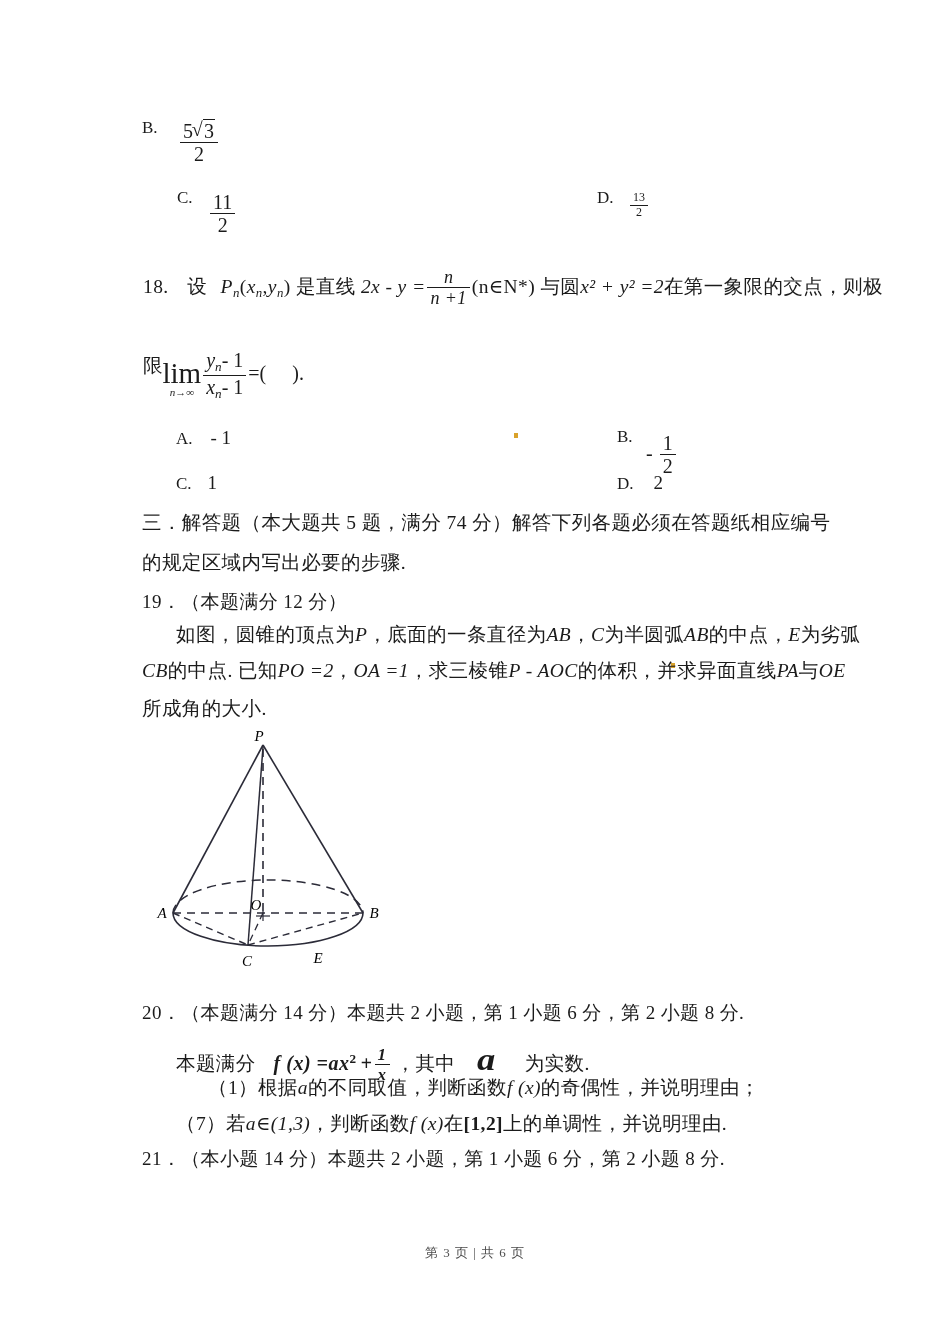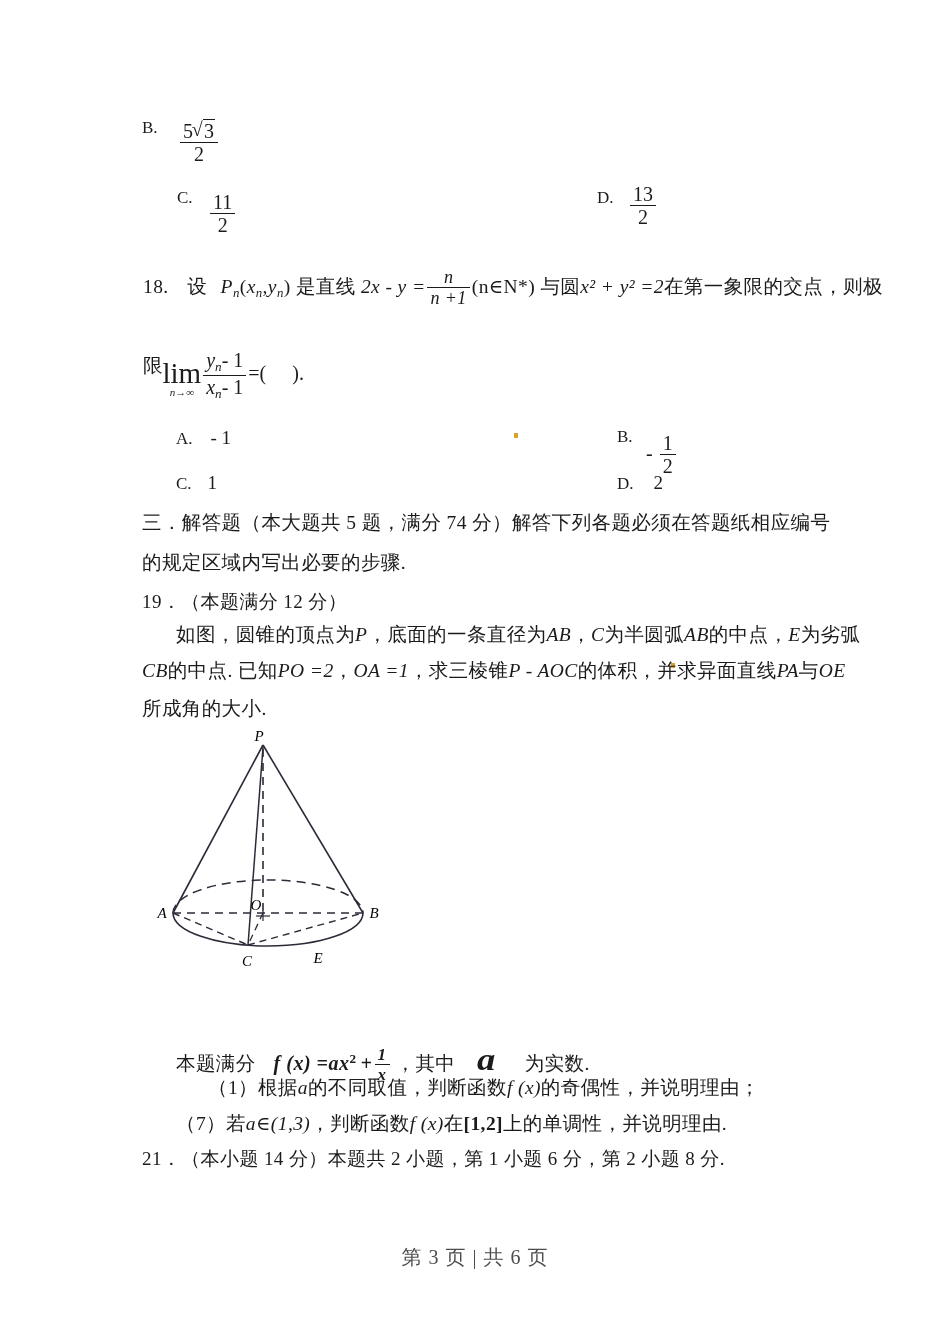--- a/index.html
+++ b/index.html
@@ -95,21 +95,21 @@
   
   .artifact {
     background: #d9a22b;
     width: 4px; height: 5px;
   }
 
   
   #footer {
     width: 100%;
     text-align: center;
-    font-size: 20px;
+    font-size: 13px;
     color: #4d4d4d;
     letter-spacing: 1px;
     font-family: "Liberation Serif", "DejaVu Serif", serif;
   }
 
   
   .fx-formula {
     font-family: "Liberation Serif", "DejaVu Serif", serif;
     font-style: italic;
     font-weight: bold;
@@ -157,21 +157,21 @@
   <div class="abs opt" style="left:208px; top:176px; font-size:20px;">
     <span class="frac">
       <span class="num">11</span>
       <span class="den">2</span>
     </span>
   </div>
 
   <div class="abs" style="left:597px; top:188px;">
     <span class="optlabel">D.</span>
   </div>
-  <div class="abs opt" style="left:628px; top:168px; font-size:20px;">
+  <div class="abs opt" style="left:628px; top:176px; font-size:12px;">
     <span class="frac">
       <span class="num">13</span>
       <span class="den">2</span>
     </span>
   </div>
 
   <div class="abs cn" style="left:143px; top:252px;">
     <span class="num-plain">18.</span>
     <span style="display:inline-block;width:8px;"></span>
     <span>设</span>
@@ -258,20 +258,21 @@
 
       <text x="119" y="16" class="fig-label" text-anchor="middle">P</text>
       <text x="22" y="193" class="fig-label" text-anchor="middle">A</text>
       <text x="234" y="193" class="fig-label" text-anchor="middle">B</text>
       <text x="116" y="185" class="fig-label" text-anchor="middle">O</text>
       <text x="107" y="241" class="fig-label" text-anchor="middle">C</text>
       <text x="178" y="238" class="fig-label" text-anchor="middle">E</text>
     </svg>
   </div>
 
+  <div class="abs cn cn-sm" style="left:142px; top:1000px;">20．（本题满分 14 分）本题共 2 小题，第 1 小题 6 分，第 2 小题 8 分.</div>
 
   <div class="abs" style="left:176px; top:1030px;">
     <span class="cn">本题满分</span>
     <span style="display:inline-block;width:10px;"></span>
     <span class="fx-formula"><span>f (x) =</span><span>ax</span><span class="sup">2</span><span style="display:inline-block;width:4px;"></span><span>+</span><span class="frac" style="font-size:17px;"><span class="num">1</span><span class="den">x</span></span></span>
     <span class="cn">，其中</span>
     <span style="display:inline-block;width:14px;"></span>
     <span class="big-a">a</span>
     <span style="display:inline-block;width:24px;"></span>
     <span class="cn">为实数.</span>

